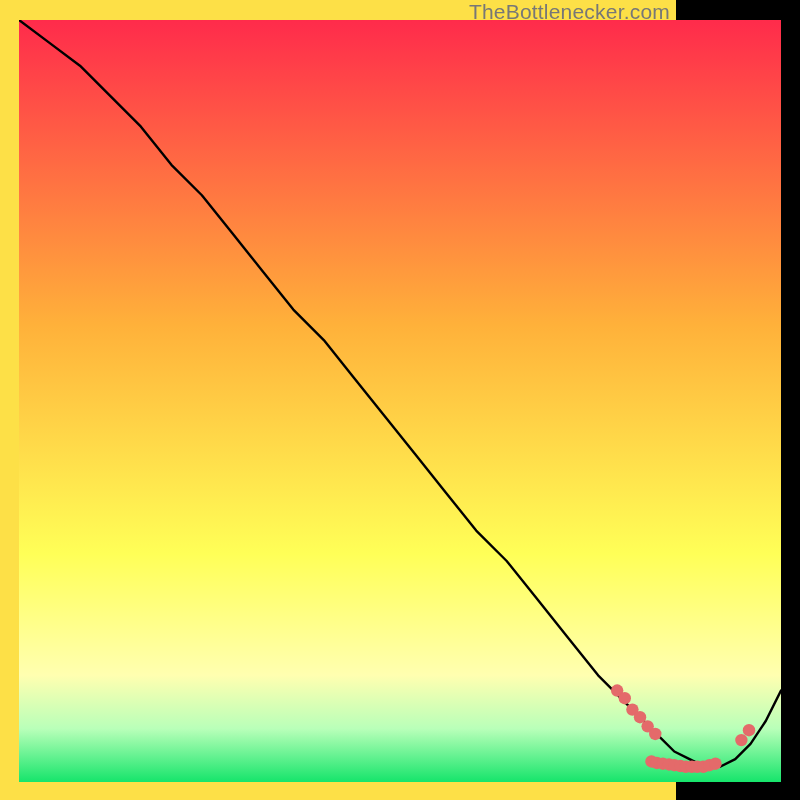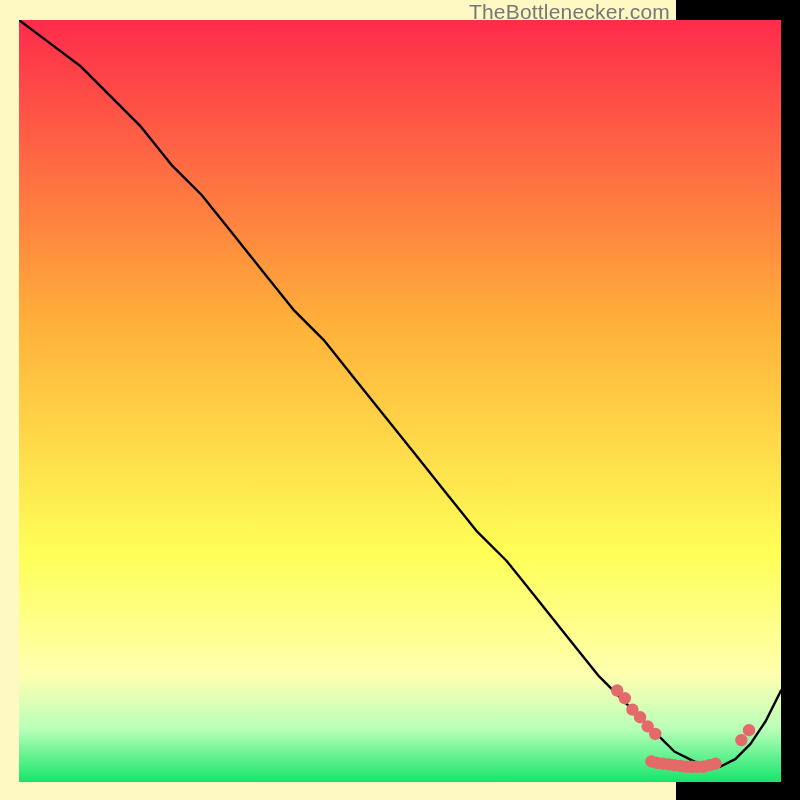--- a/index.html
+++ b/index.html
@@ -8,21 +8,21 @@
     width: 800px;
     height: 800px;
     background: #000;
     overflow: hidden;
     font-family: Arial, Helvetica, sans-serif;
   }
   .stage {
     position: relative;
     width: 676px;
     height: 800px;
-    background: #fef9c3;
+    background: #fde047;
   }
   .plot {
     position: absolute;
     left: 19px;
     top: 20px;
     width: 762px;
     height: 762px;
   }
   .watermark {
     position: absolute;

